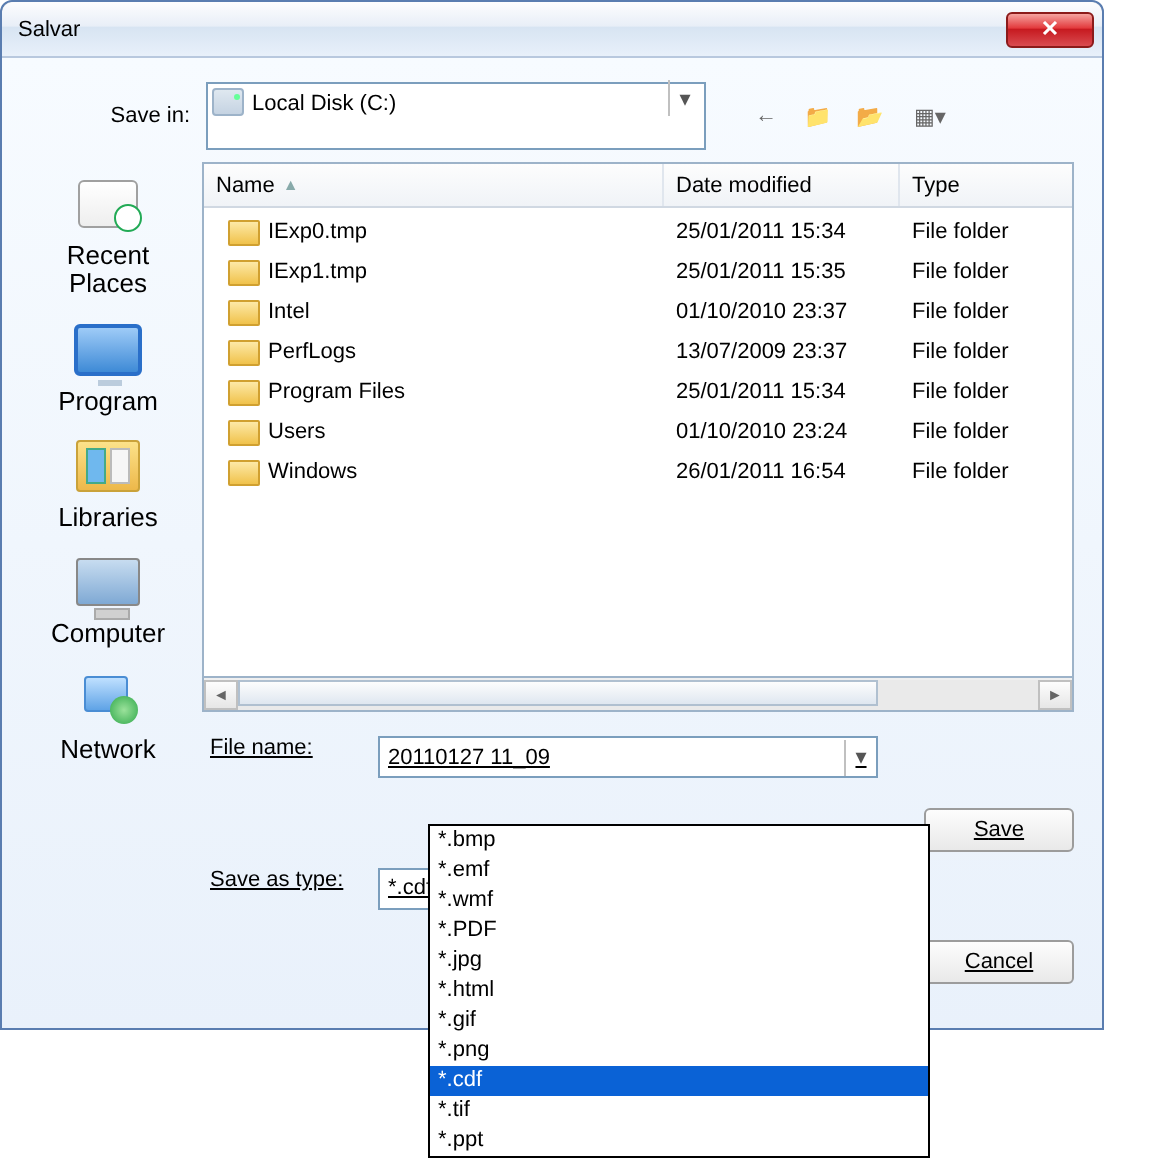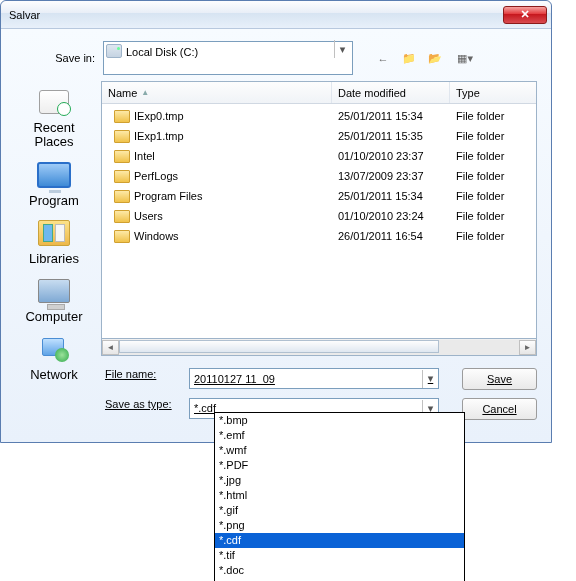--- a/index.html
+++ b/index.html
@@ -61,21 +61,21 @@
 .hscroll{height:17px;border:1px solid #9db3c9;border-top:none;background:#f0f0f0;display:flex;align-items:center;}
 .sbtn{width:17px;height:15px;background:linear-gradient(#fdfdfd,#e6e6e6);border:1px solid #c0c0c0;display:flex;align-items:center;justify-content:center;font-size:8px;color:#666;}
 .strk{flex:1;height:15px;background:#eaeaea;position:relative;}
 .sthumb{position:absolute;left:0;top:0;height:13px;width:80%;background:linear-gradient(#fdfdfd,#dfe7f0);border:1px solid #b0c0d0;}
 
 .form-rows { margin-top:12px; }
 .frow { display:flex; align-items:flex-start; margin-bottom:8px;text-decoration:underline; }
 .flabel { width: 88px; text-align:left; padding-left:4px; }
 .finput-wrap { width:250px; height:21px; border:1px solid #7b9ebd; background:#fff; display:flex; align-items:center; }
 .finput { flex:1; border:none; outline:none; padding:0 4px; height:19px; font-size:11px; background:transparent; }
-.btn { width:75px; height:22px; background:linear-gradient(#fdfdfd,#e9e9e9); border:1px solid #9c9c9c; border-radius:3px; margin-left:auto; text-align:center; line-height:20px; }
+.btn { width:75px; height:22px; background:linear-gradient(#fdfdfd,#e9e9e9); border:1px solid #9c9c9c; border-radius:3px; margin-left:auto; text-align:center; line-height:20px;margin-top:36px; }
 .btn u{text-decoration:underline;}
 
 .dropdown-list { position:absolute; left:214px; top:412px; width:251px; border:1px solid #000; background:#fff; z-index:10; }
 .ddl-item { padding:1px 4px; height:15px; line-height:13px; }
 .ddl-item.sel { background:#0a62d6; color:#fff; }
 </style>
 </head>
 <body>
 
 <div class="window">
@@ -252,15 +252,14 @@
     <div class="ddl-item">*.bmp</div>
     <div class="ddl-item">*.emf</div>
     <div class="ddl-item">*.wmf</div>
     <div class="ddl-item">*.PDF</div>
     <div class="ddl-item">*.jpg</div>
     <div class="ddl-item">*.html</div>
     <div class="ddl-item">*.gif</div>
     <div class="ddl-item">*.png</div>
     <div class="ddl-item sel">*.cdf</div>
     <div class="ddl-item">*.tif</div>
-    <div class="ddl-item">*.doc</div>
     <div class="ddl-item">*.ppt</div>
   </div>
 
 </body></html>

